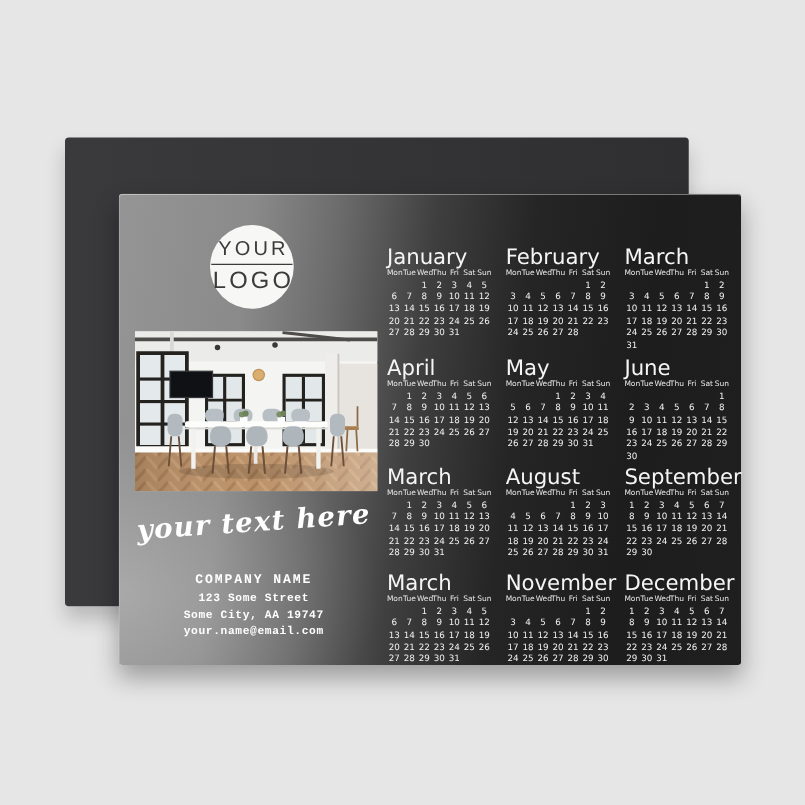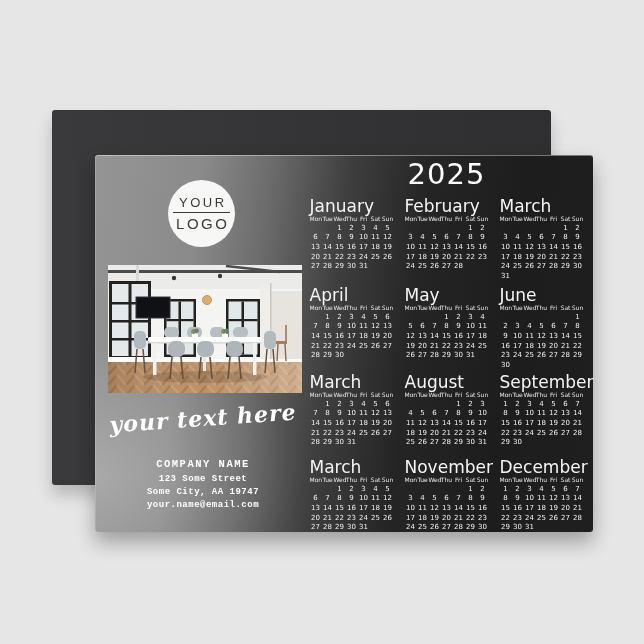--- a/index.html
+++ b/index.html
@@ -20,22 +20,22 @@
     border-radius:3px;
     box-shadow:0 10px 20px rgba(0,0,0,.32), inset 0 1px 0 rgba(255,255,255,.40), inset 1px 0 0 rgba(255,255,255,.15);
   }
 
   
   .logo{
     position:absolute;left:73px;top:25px;width:67px;height:67px;border-radius:50%;
     background:#f7f7f6;display:flex;flex-direction:column;align-items:center;justify-content:center;
     color:#3b3b3b;font-family:"Liberation Sans",sans-serif;
   }
-  .logo .l1{font-size:13px;letter-spacing:2.5px;padding:0 3px 2px;border-bottom:1.5px solid #3b3b3b;text-indent:2.5px;}
-  .logo .l2{font-size:15px;letter-spacing:2.5px;margin-top:2px;text-indent:2.5px;}
+  .logo .l1{font-size:16px;letter-spacing:2.5px;padding:0 3px 2px;border-bottom:1.5px solid #3b3b3b;text-indent:2.5px;}
+  .logo .l2{font-size:19px;letter-spacing:2.5px;margin-top:2px;text-indent:2.5px;}
 
   .photo{position:absolute;left:13px;top:110px;width:194px;height:128px;display:block;}
 
   .tagline{
     position:absolute;left:8px;top:250px;width:200px;text-align:center;
     font-family:"DejaVu Serif",serif;font-style:italic;font-weight:bold;
     font-size:22px;color:#ffffff;transform:rotate(-4deg);letter-spacing:1px;
   }
 
   .contact{
@@ -170,21 +170,20 @@
 
     <div class="tagline">your text here</div>
 
     <div class="contact">
       <div class="company">COMPANY NAME</div>
       <div class="cline">123 Some Street</div>
       <div class="cline">Some City, AA 19747</div>
       <div class="cline">your.name@email.com</div>
     </div>
 
-    <div class="year">2025</div>
 
     <div class="months">
         <div class="month">
           <div class="m-title">January</div>
           <div class="m-grid">
             <span class="dh">Mon</span>
             <span class="dh">Tue</span>
             <span class="dh">Wed</span>
             <span class="dh">Thu</span>
             <span class="dh">Fri</span>

